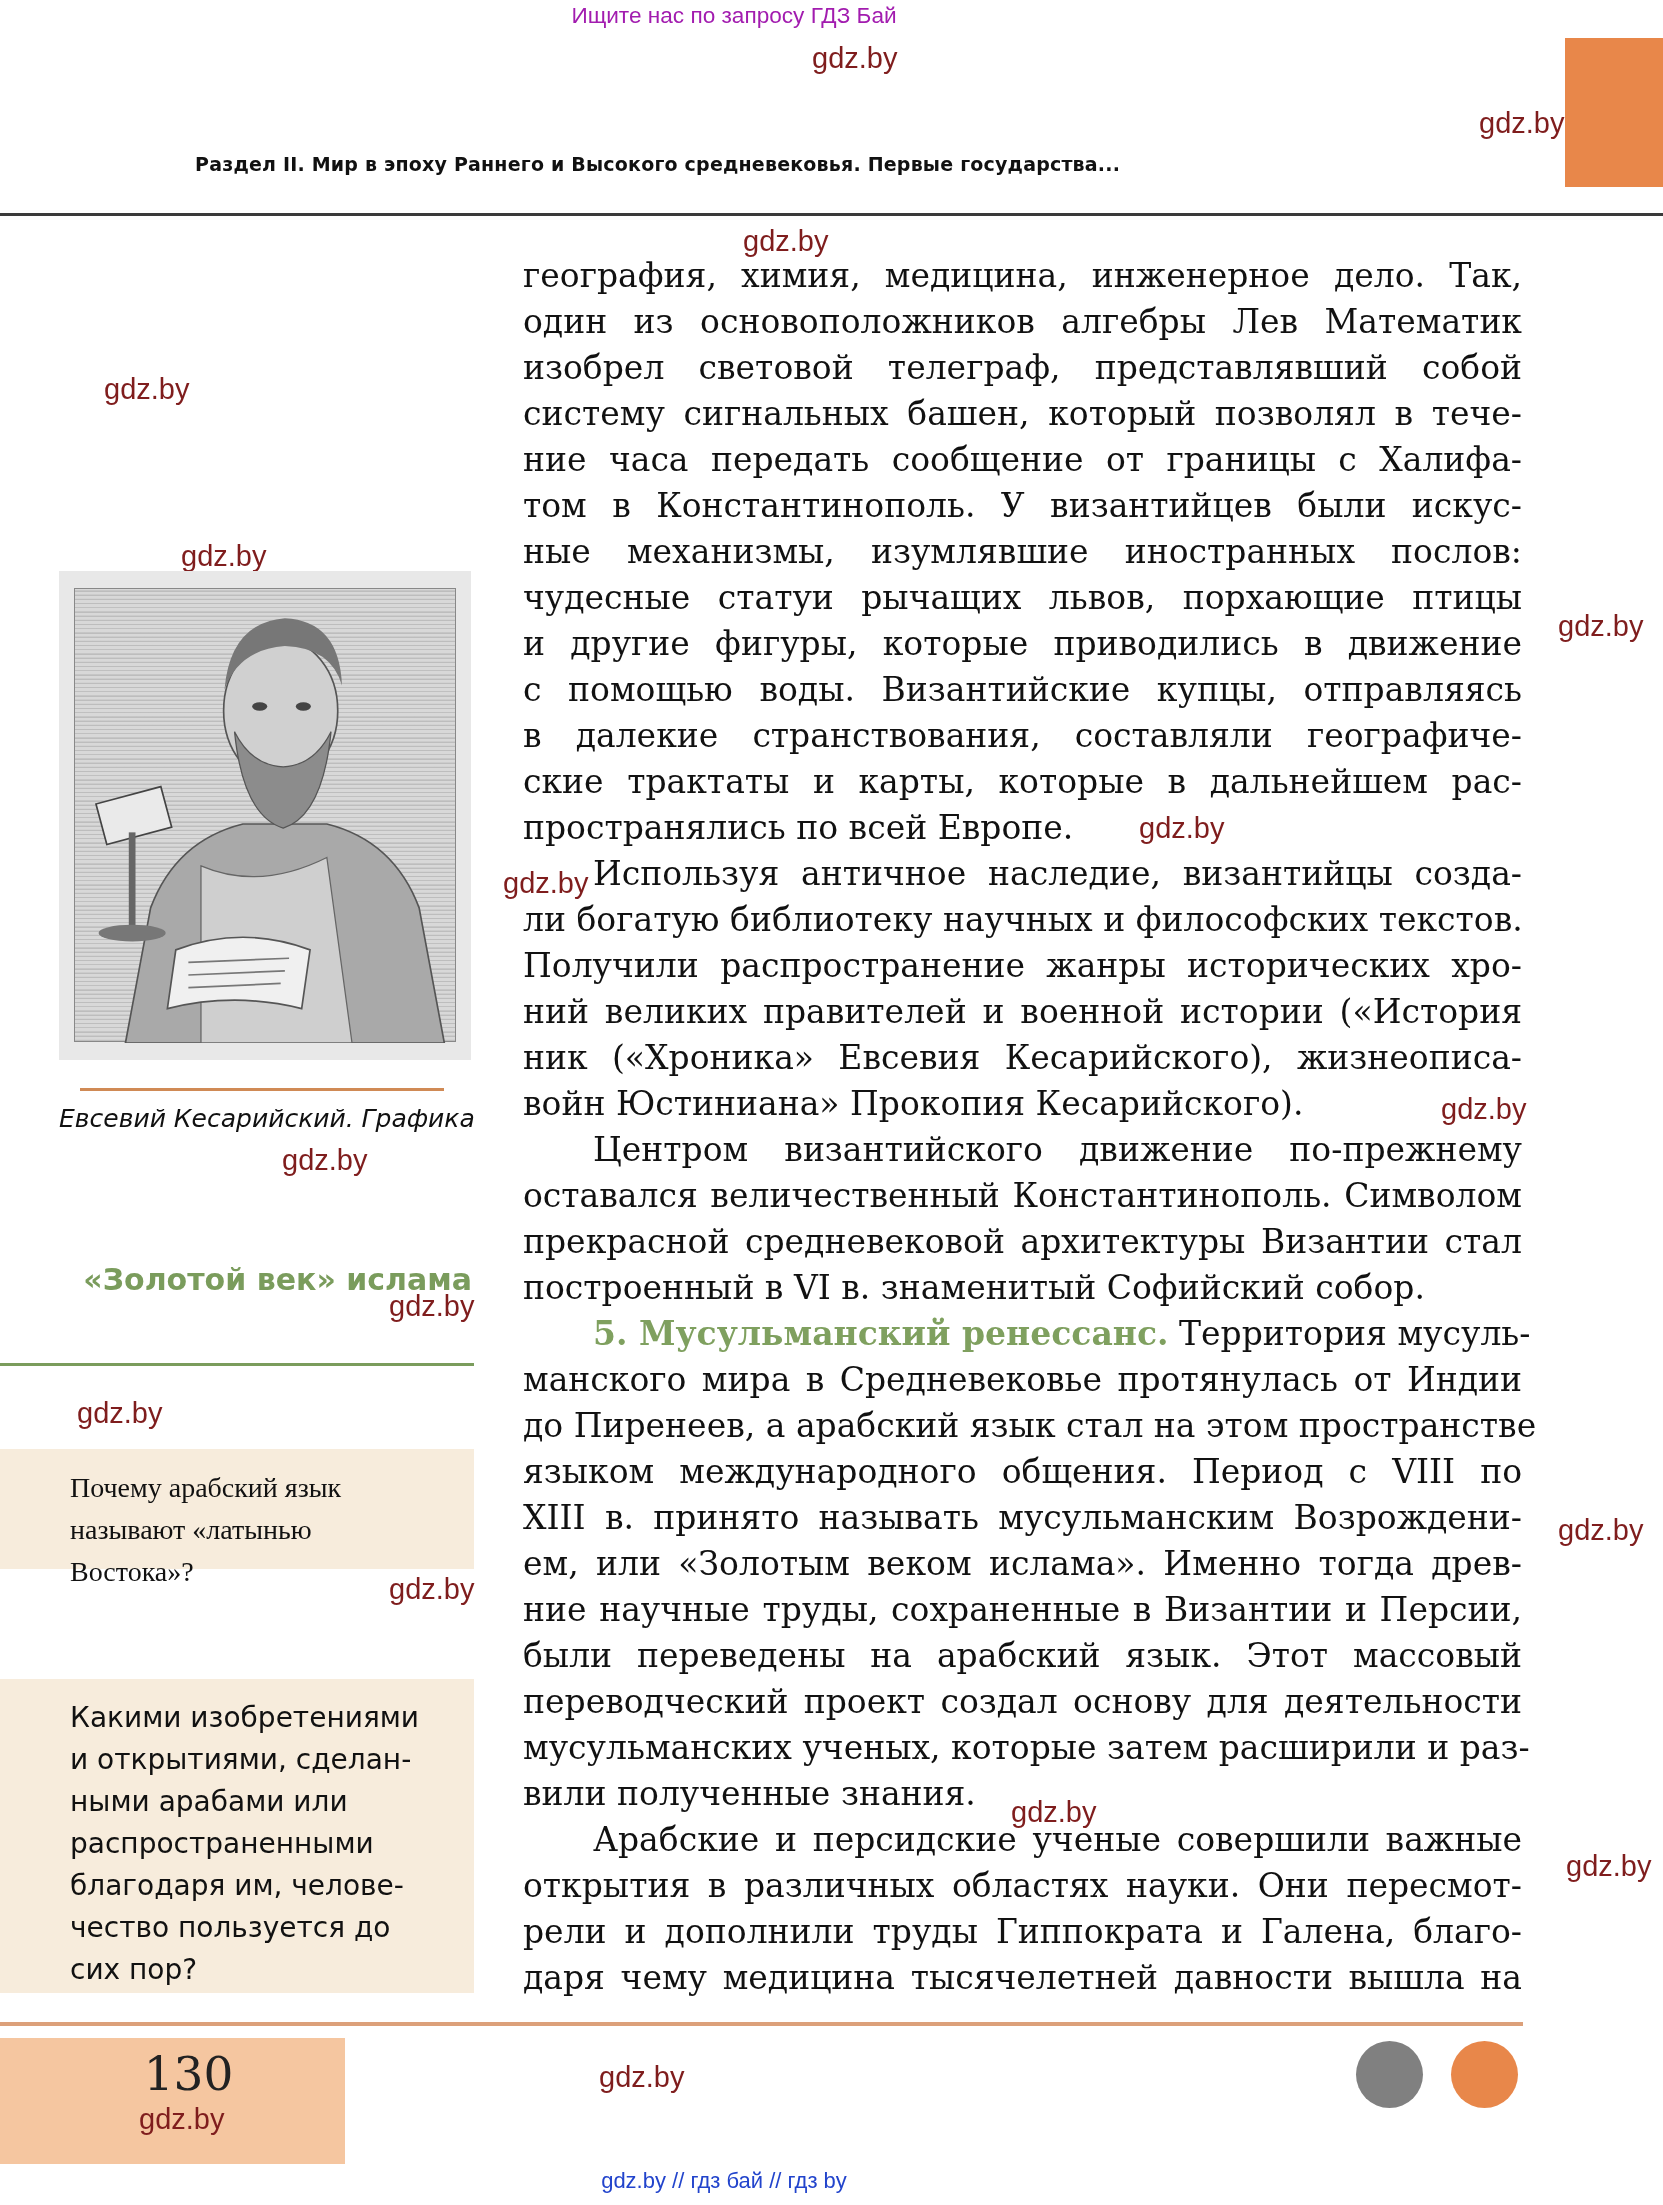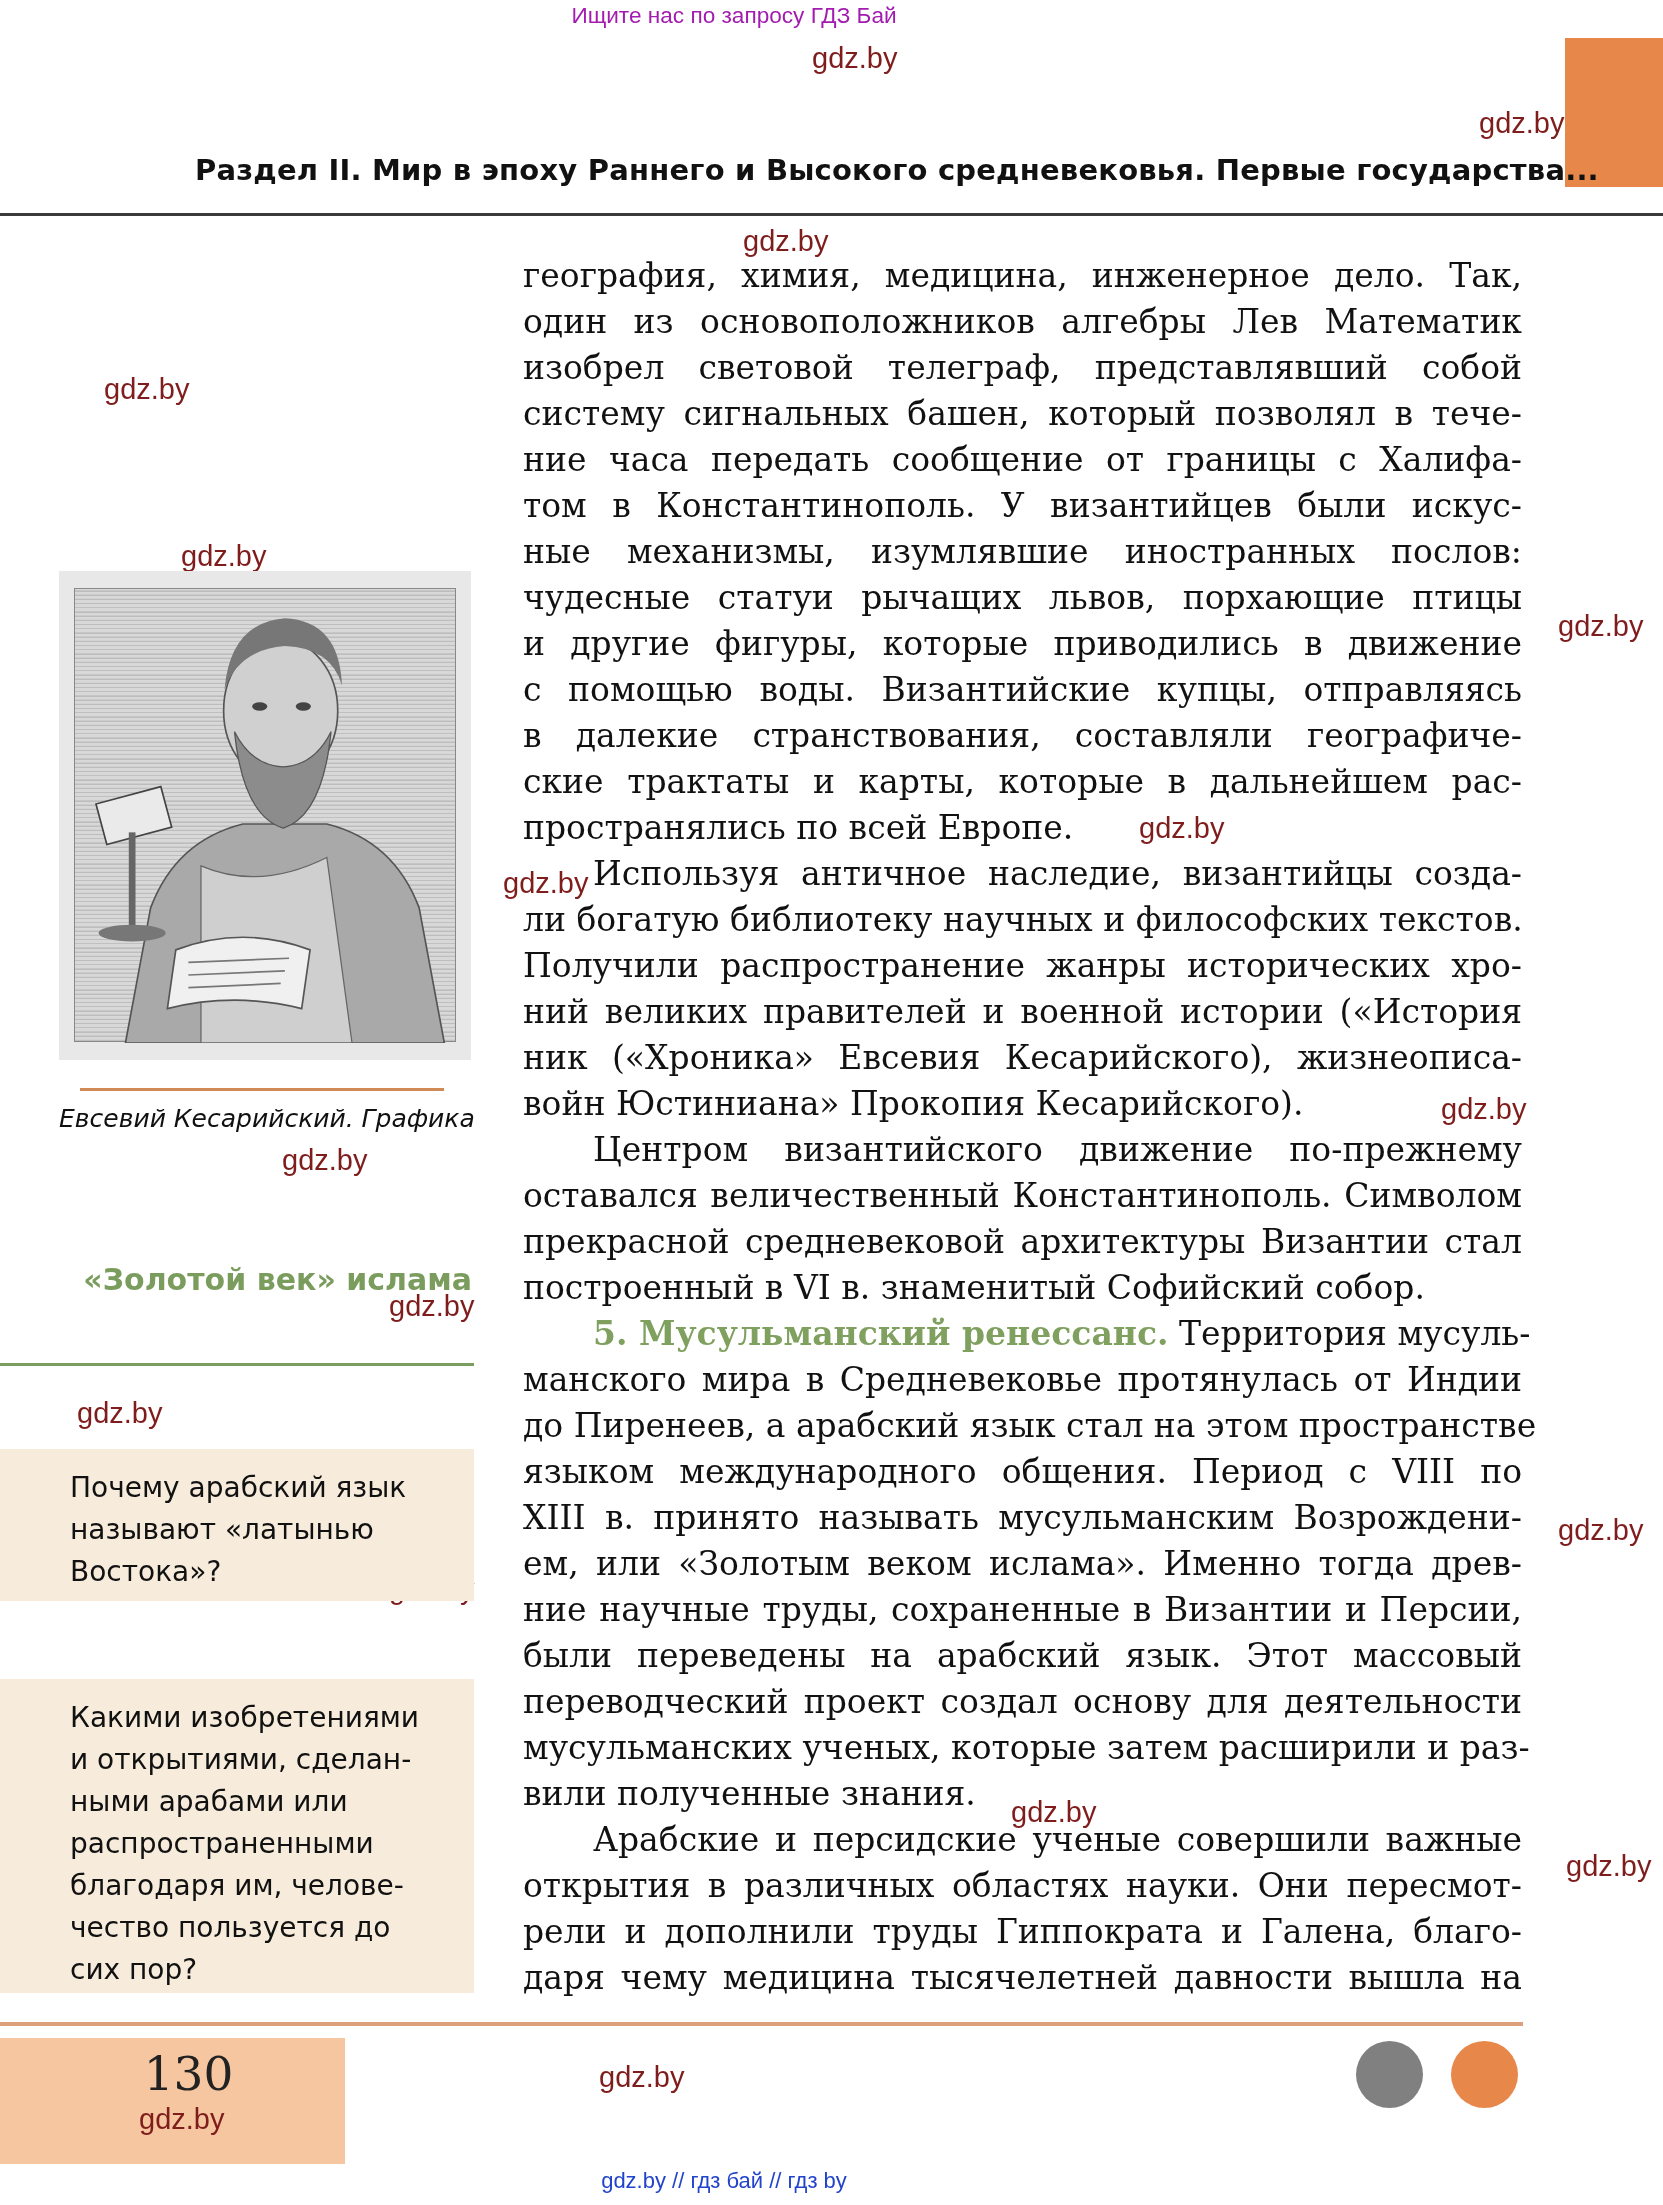--- a/index.html
+++ b/index.html
@@ -1,21 +1,21 @@
 <!DOCTYPE html>
 <html style="font-size:13.4px"><head>
 <meta charset="utf-8">
 <style>
   * { margin:0; padding:0; box-sizing:border-box; }
   html, body { width:1664px; height:2205px; background:#ffffff; overflow:hidden; }
   body { position:relative; font-family:"DejaVu Sans", sans-serif; color:#111; }
   .wm { position:absolute; font-family:Liberation Sans, sans-serif; font-size:29px; color:#7f1d1d; white-space:nowrap; }
   .top-banner { position:absolute; top:3.4px; left:0; width:1468px; text-align:center; font-family:"Liberation Sans", sans-serif; font-size:22.6px; color:#a21caf; }
   .orange-tab { position:absolute; left:1565px; top:38px; width:99px; height:149px; background:#e8874a; }
-  .section-title { position:absolute; left:195px; top:153px; font-family:"DejaVu Sans", sans-serif; font-weight:bold; font-size:29px; color:#111; white-space:nowrap; letter-spacing:0.2px; }
+  .section-title { position:absolute; left:195px; top:153px; font-family:"DejaVu Sans", sans-serif; font-weight:bold; font-size:19px; color:#111; white-space:nowrap; letter-spacing:0.2px; }
   .header-rule { position:absolute; left:0; top:213px; width:1664px; height:2.5px; background:#3a3a3a; }
 
   .body-text { position:absolute; left:523px; top:253px; width:999px; font-family:"DejaVu Serif", serif; font-size:33px; line-height:46px; color:#111; }
   .body-text .ln { display:block; text-align:justify; text-align-last:justify; white-space:nowrap; overflow:visible; height:46px; }
   .body-text .ln.last { text-align-last:left; }
   .body-text .ln.indent { padding-left:70px; }
   .hl { color:#7fa05f; font-weight:bold; }
 
   .portrait { position:absolute; left:59px; top:571px; width:412px; height:489px; background:#e8e8e8; }
   .portrait .inner { position:absolute; left:15px; top:17px; right:15px; bottom:18.4px;
@@ -129,21 +129,21 @@
       <line x1="135" y1="475" x2="245" y2="470" stroke="#777" stroke-width="2"></line>
     </svg>
   </div>
 </div>
 <div class="caption-rule"></div>
 <div class="caption">Евсевий Кесарийский. Графика</div>
 
 <div class="side-heading">«Золотой век» ислама</div>
 <div class="green-rule"></div>
 
-<div class="qbox" style="top:1449px; height:152px;">
+<div class="qbox" style="top:1449px; height:120px;font-family:Liberation Serif, serif;">
   <span class="q">Почему арабский язык</span>
   <span class="q">называют «латынью</span>
   <span class="q">Востока»?</span>
 </div>
 
 <div class="qbox" style="top:1679px; height:314px;">
   <span class="q">Какими изобретениями</span>
   <span class="q">и открытиями, сделан-</span>
   <span class="q">ными арабами или</span>
   <span class="q">распространенными</span>

